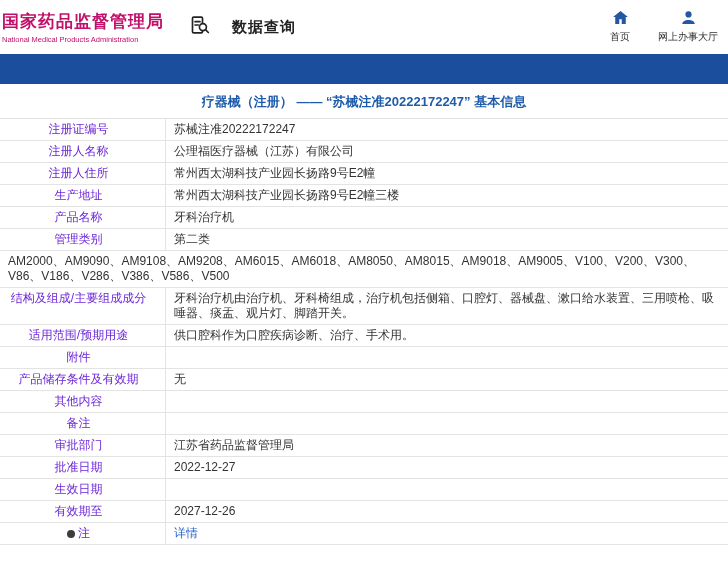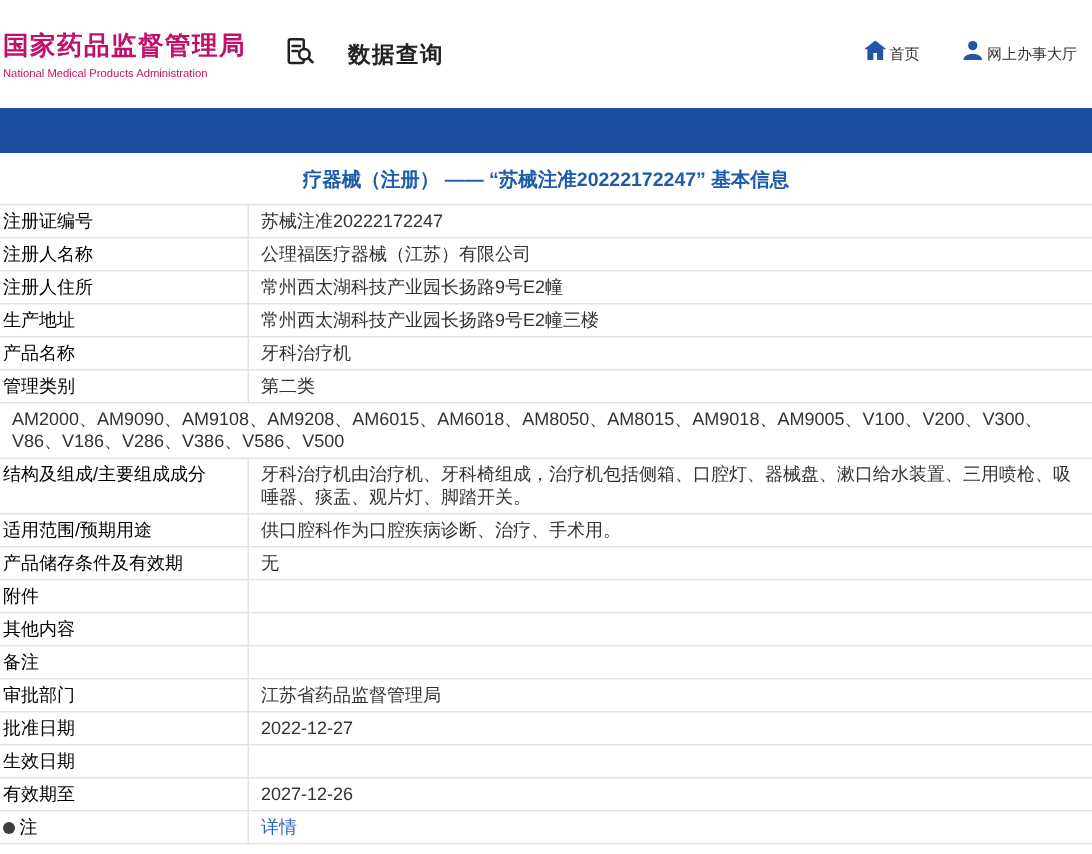--- a/index.html
+++ b/index.html
@@ -1,40 +1,40 @@
 <!DOCTYPE html>
 <html style="--brand: #c0106a; --bar: #1b4f9e; --title: #1e5cab; --link: #2a64c8; --iconblue: #2456a4;"><head>
 <meta charset="utf-8">
 <style>
   * { margin:0; padding:0; box-sizing:border-box; }
   html,body { width:728px; height:569px; overflow:hidden; background:#fff; }
   body { font-family:"Liberation Sans","DejaVu Sans",sans-serif; color:#333; }
 
   
-  .topbar { height:72px; display:flex; align-items:center; background:#fff; padding-right:8px; }
+  .topbar { height:54px; display:flex; align-items:center; background:#fff; padding-right:8px; }
   .logo { margin-left:2px; cursor:pointer; }
   .logo-cn { font-size:17px; font-weight:bold; color:var(--brand,#c0106a); letter-spacing:1px; white-space:nowrap; }
   .logo-en { font-size:7.5px; color:var(--brand,#c0106a); margin-top:2px; white-space:nowrap; }
   .dq { display:flex; align-items:center; margin-left:26px; gap:22px; cursor:pointer; }
   .dq-label { font-size:15px; font-weight:bold; color:#222; letter-spacing:1px; }
   .topnav { margin-left:auto; display:flex; align-items:flex-start; gap:28px; padding-right:2px; }
-  .navitem { display:flex; align-items:center; gap:2px; text-decoration:none; color:#333; cursor:pointer; }
+  .navitem { display:flex; flex-direction:column; align-items:center; gap:2px; text-decoration:none; color:#333; cursor:pointer; }
   .nav-label { font-size:10px; white-space:nowrap; }
 
   
   .bluebar { height:30px; background:var(--bar,#1b4f9e); }
 
   
   .page-title { padding:9px 0 7px 0; font-size:13px; font-weight:bold; color:var(--title,#1e5cab); white-space:nowrap;text-align:center; }
 
   
   .info-table { border-top:1px solid #e3e3e3; }
   .trow { display:flex; border-bottom:1px solid #e3e3e3; }
-  .tlabel { width:166px; flex:0 0 166px; text-align:left; padding:3px 10px 3px 2px;
-            font-size:12px; line-height:15px; color:#000000; border-right:1px solid #e3e3e3; }
+  .tlabel { width:166px; flex:0 0 166px; text-align:center; padding:3px 10px 3px 2px;
+            font-size:12px; line-height:15px; color:#6d28d9; border-right:1px solid #e3e3e3; }
   .tvalue { flex:1; padding:3px 10px 3px 8px; font-size:12px; line-height:15px; color:#333; }
   .detail-link { color:var(--link,#2a64c8); text-decoration:none; cursor:pointer; }
   .note-dot { display:inline-block; width:8px; height:8px; border-radius:50%;
               background:#3d3d3d; margin-right:3px; vertical-align:-1px; }
 </style>
 </head>
 <body>
 
 <div class="page">
 
@@ -112,26 +112,26 @@
       </div>
       <div class="trow">
         <div class="tlabel">结构及组成/主要组成成分</div>
         <div class="tvalue">牙科治疗机由治疗机、牙科椅组成，治疗机包括侧箱、口腔灯、器械盘、漱口给水装置、三用喷枪、吸唾器、痰盂、观片灯、脚踏开关。</div>
       </div>
       <div class="trow">
         <div class="tlabel">适用范围/预期用途</div>
         <div class="tvalue">供口腔科作为口腔疾病诊断、治疗、手术用。</div>
       </div>
       <div class="trow">
+        <div class="tlabel">附件</div>
+        <div class="tvalue"></div>
+      </div>
+      <div class="trow">
         <div class="tlabel">产品储存条件及有效期</div>
         <div class="tvalue">无</div>
-      </div>
-      <div class="trow">
-        <div class="tlabel">附件</div>
-        <div class="tvalue"></div>
       </div>
       <div class="trow">
         <div class="tlabel">其他内容</div>
         <div class="tvalue"></div>
       </div>
       <div class="trow">
         <div class="tlabel">备注</div>
         <div class="tvalue"></div>
       </div>
       <div class="trow">

